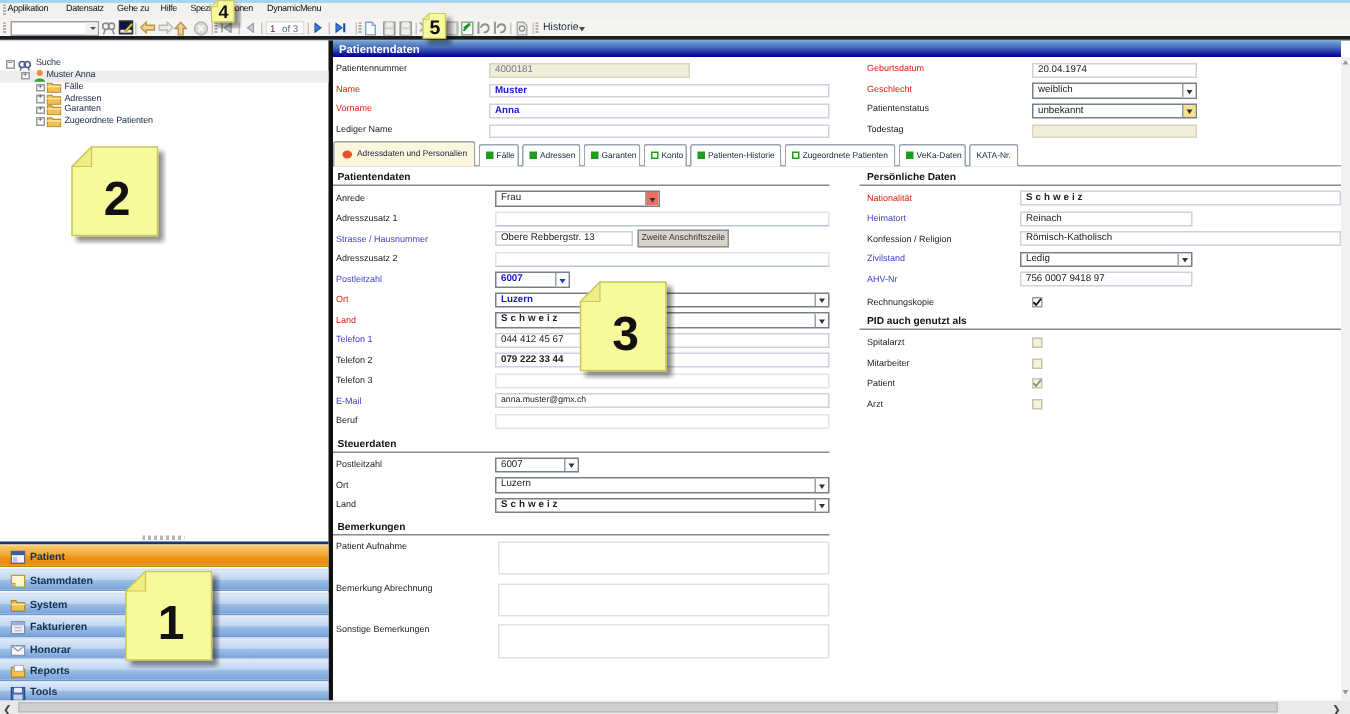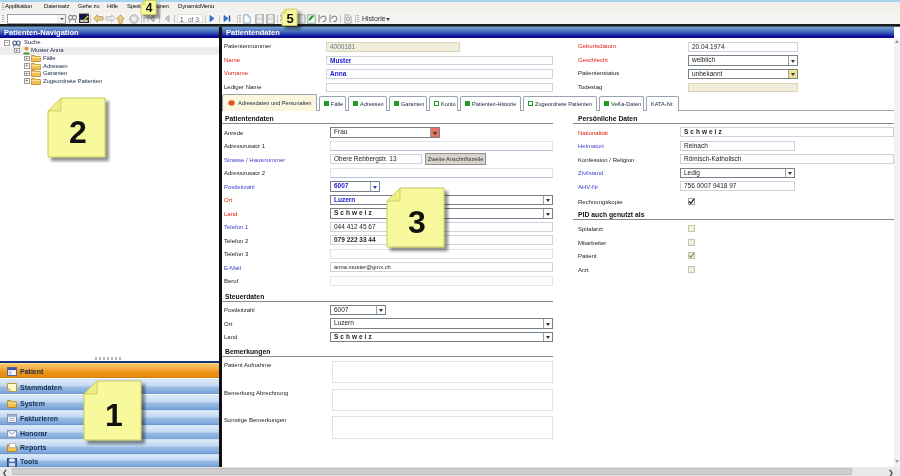--- a/index.html
+++ b/index.html
@@ -175,21 +175,20 @@
     <circle cx="4" cy="5" r="1.8" fill="none" stroke="#8a8a8a" stroke-width="0.8"></circle>
   </svg>
   <div class="tsep" style="left:355px"></div>
   <div class="abs" style="left:357px;top:15px;width:2px;height:7px;
     background:repeating-linear-gradient(#b0aca6 0 1px,#f6f4f2 1px 2px);"></div>
   <div class="abs" style="left:362px;top:15px;font-size:7px;color:#1c2a3a;">Historie</div>
   <div class="abs" style="left:386px;top:18px;border-left:2.5px solid transparent;
     border-right:2.5px solid transparent;border-top:3px solid #444;"></div>
 
   <div class="abs" id="leftpanel"></div>
-  <div class="phdr" style="left:0; top:27px; width:219px;">Patienten-Navigation</div>
   <div class="abs" id="splitter"></div>
 
   <div class="ebox" style="left:4px;top:40px;">−</div>
   <svg class="abs" style="left:12px;top:38.5px" width="9" height="9" viewBox="0 0 9 9">
     <circle cx="2.8" cy="4" r="2" fill="none" stroke="#4a5a8a" stroke-width="1.1"></circle>
     <circle cx="6.2" cy="4" r="2" fill="none" stroke="#4a5a8a" stroke-width="1.1"></circle>
     <path d="M2.2 6.2 L1.4 8.4 M6.8 6.2 L7.6 8.4" stroke="#4a5a8a" stroke-width="0.9"></path>
   </svg>
   <div class="trow" style="left:24px;top:39px;">Suche</div>
   <div class="abs" style="left:0px;top:46.5px;width:219px;height:8px;background:#ededed;"></div>

